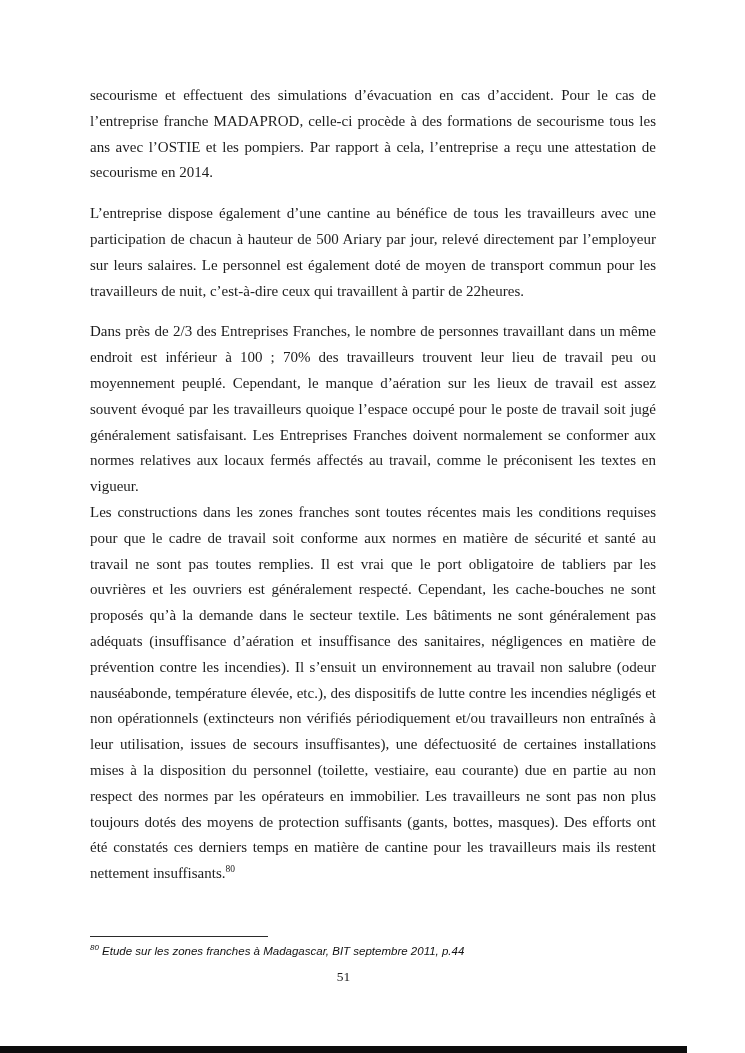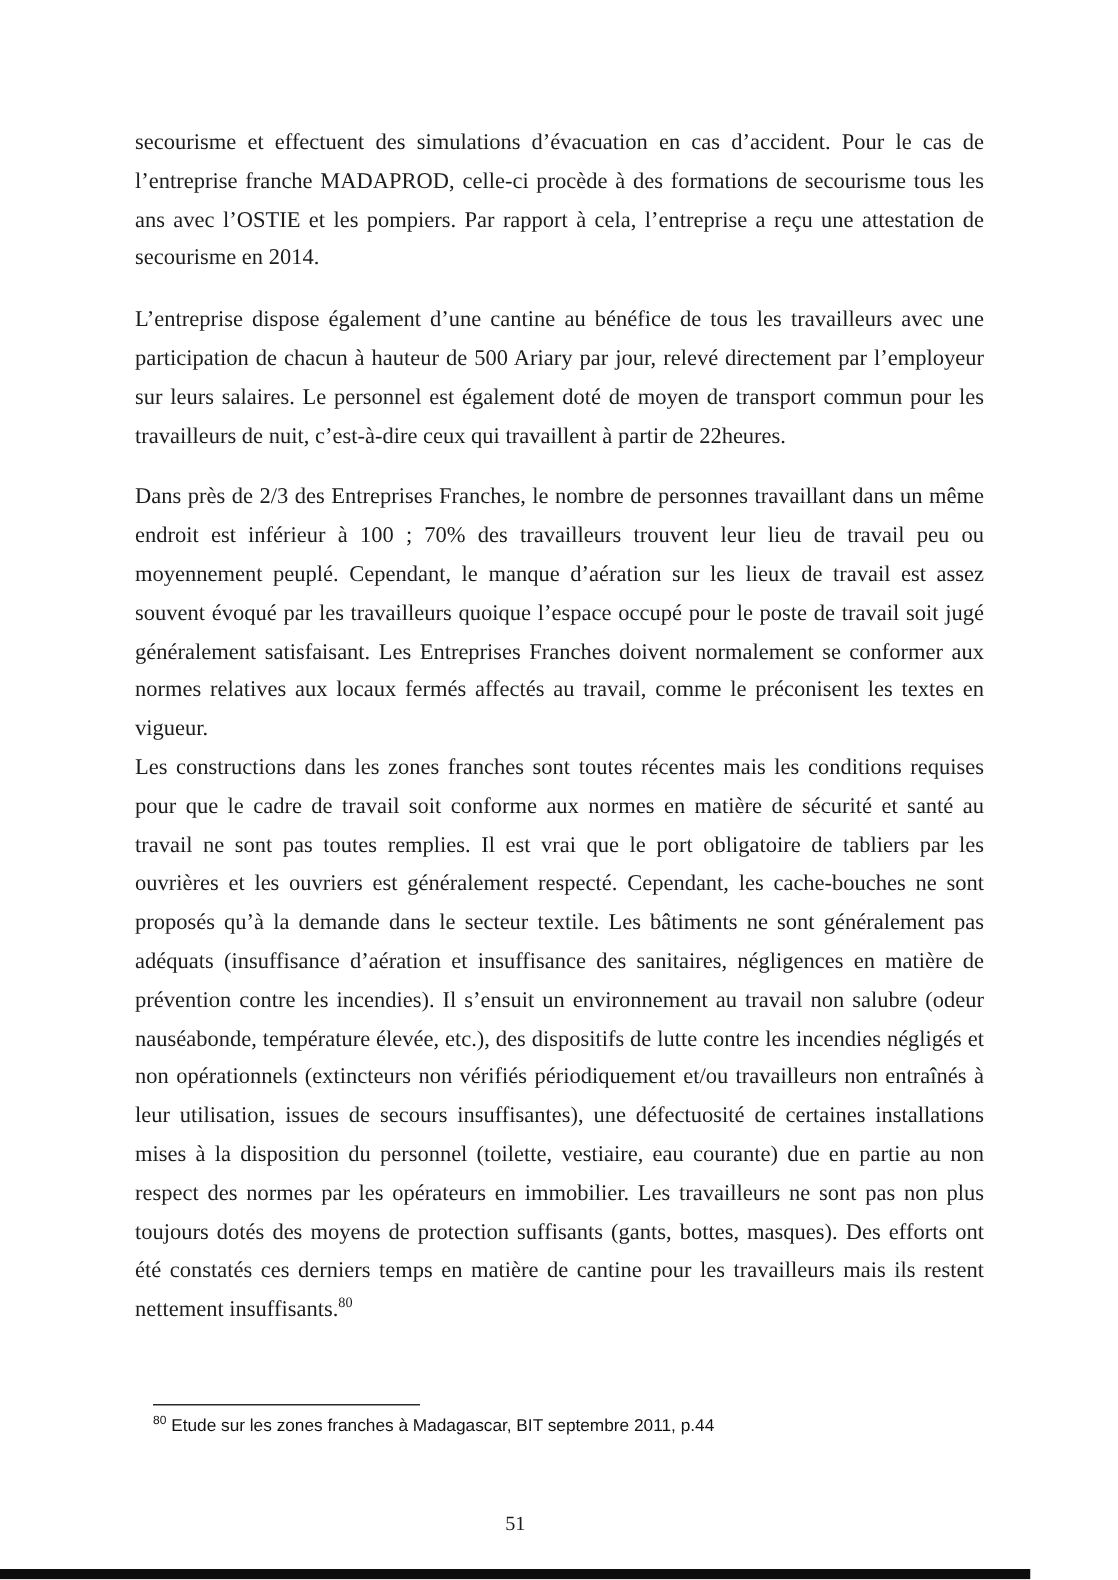--- a/index.html
+++ b/index.html
@@ -27,23 +27,24 @@
     text-justify: inter-word;
   }
   .para.no-space-after { margin-bottom: 0; }
   .fn-ref {
     font-size: 9.5px;
     line-height: 0;
     vertical-align: super;
   }
   .footnote-area {
     position: absolute;
-    left: 102px;
+    left: 90px;
     top: 936px;
     width: 566px;
+    font-style: italic;
   }
   .footnote-rule {
     width: 178px;
     height: 0;
     border-top: 1px solid #2a2a2a;
     margin-bottom: 7px;
   }
   .footnote {
     margin: 0;
     font-family: "Liberation Sans", "DejaVu Sans", sans-serif;
@@ -51,21 +52,21 @@
     line-height: 15px;
     color: #111111;
   }
   .footnote .fn-marker {
     font-size: 8px;
     vertical-align: super;
     line-height: 0;
   }
   .page-number {
     position: absolute;
-    top: 1008px;
+    top: 969px;
     left: 0;
     width: 100%;
     text-align: center;
     font-size: 13.5px;
     color: #1c1c1c;
   }
   .bottom-bar {
     position: absolute;
     left: 0;
     bottom: 0;

